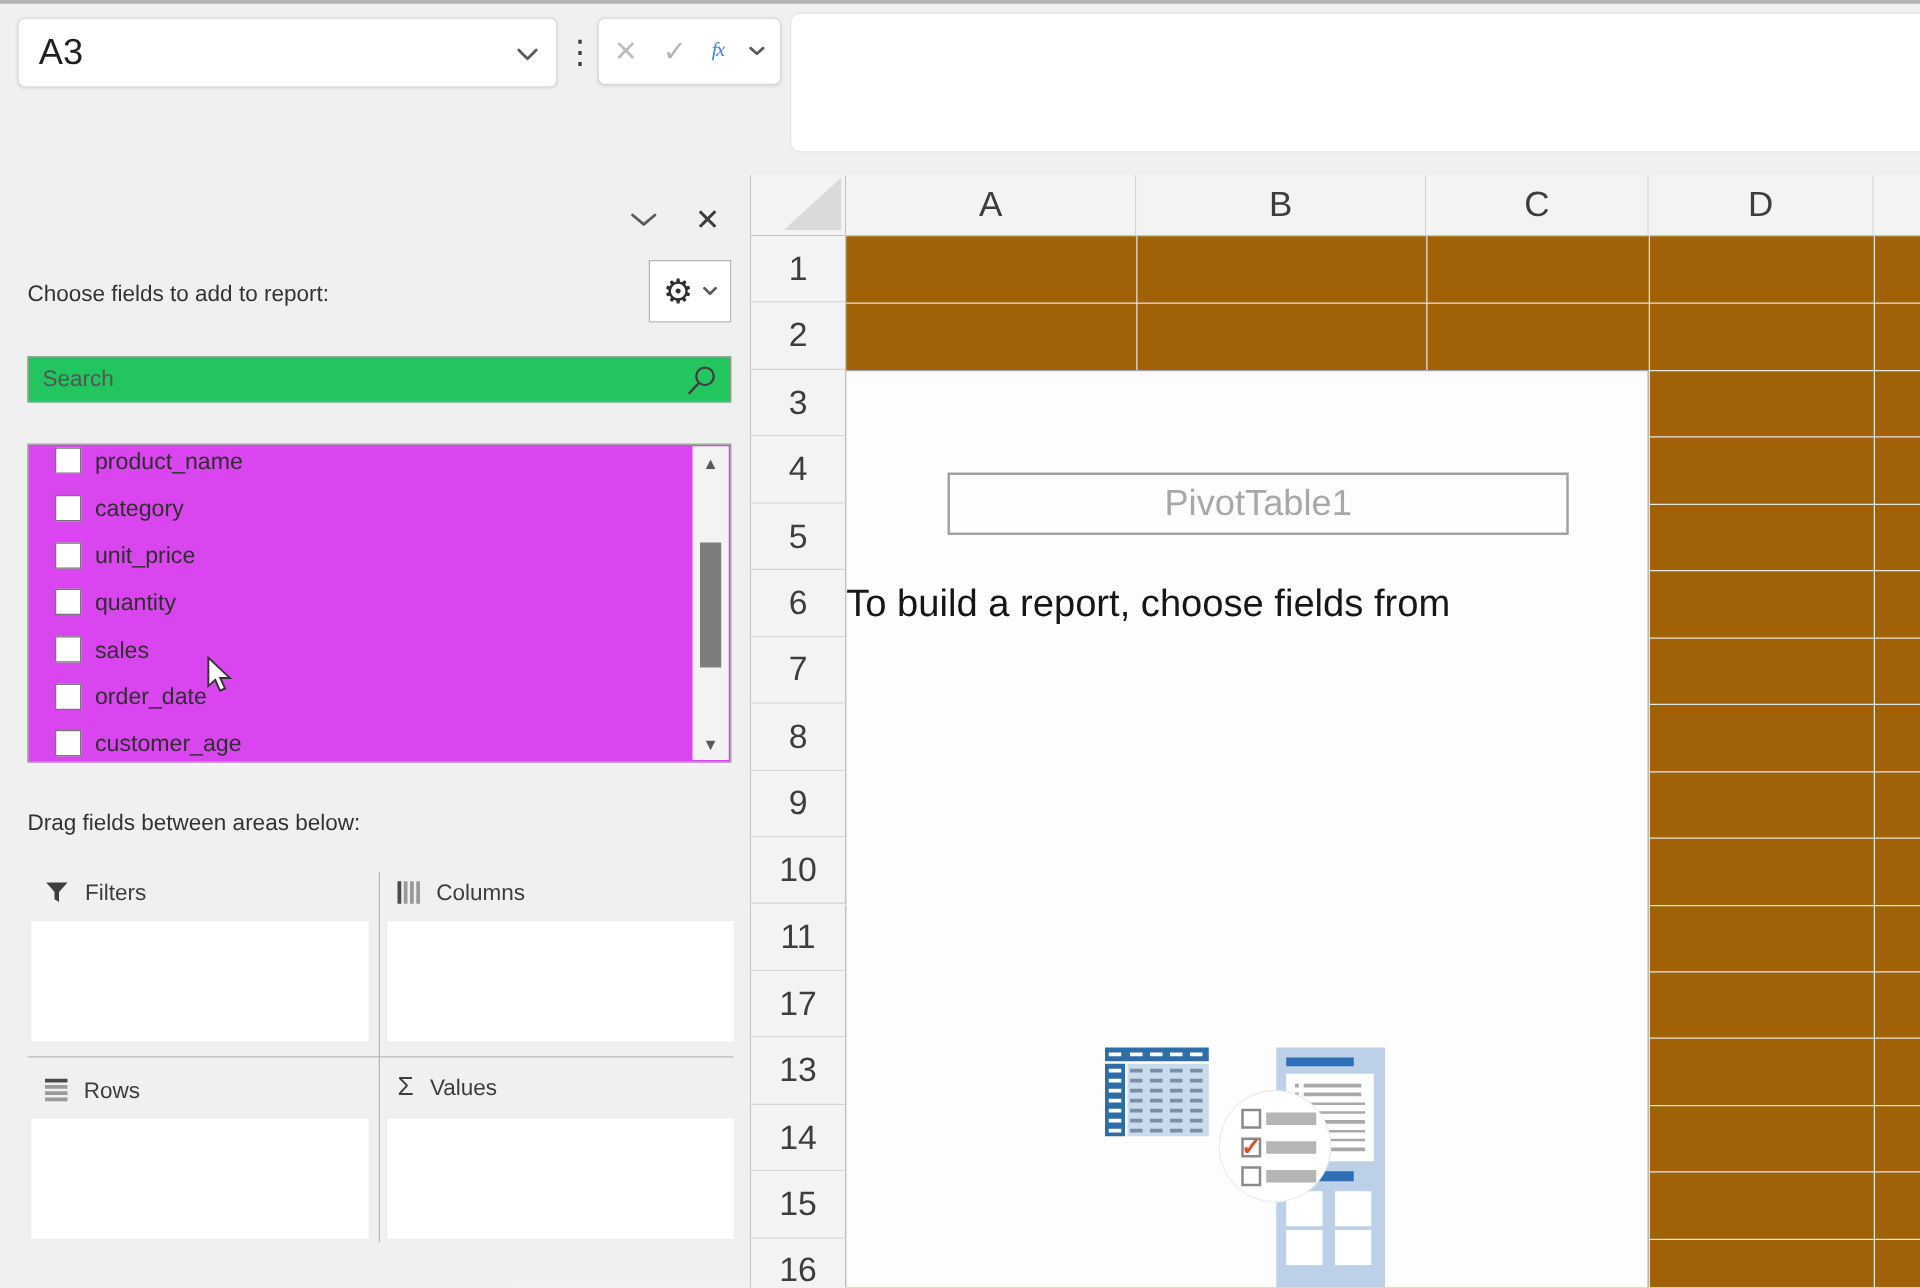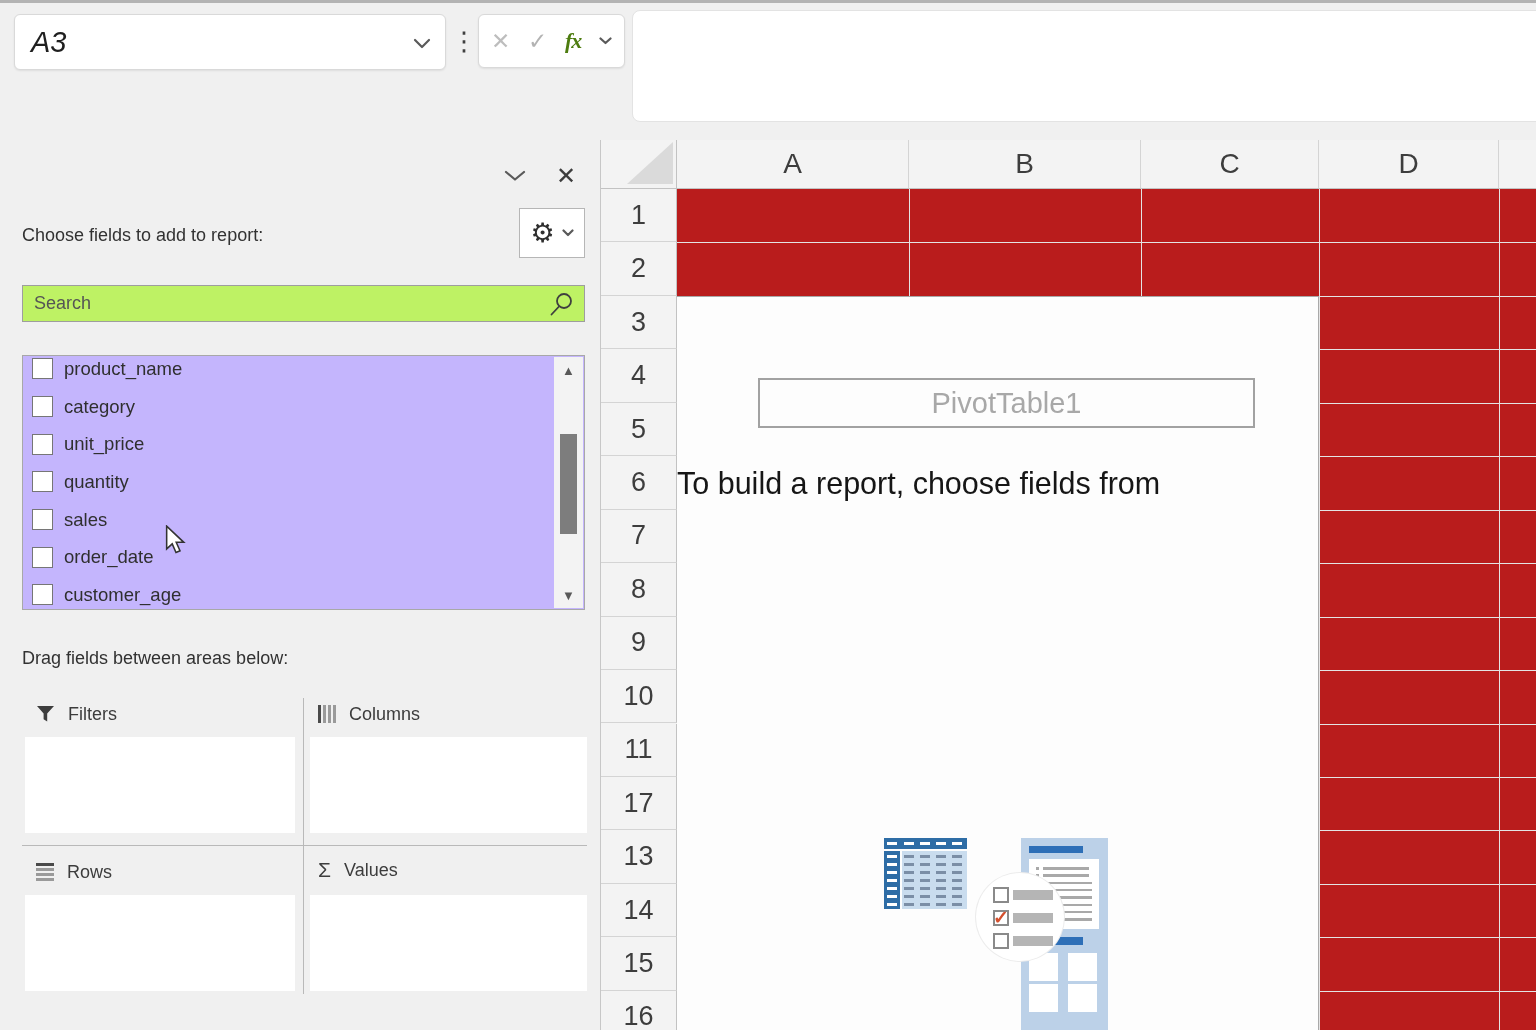--- a/index.html
+++ b/index.html
@@ -3,46 +3,46 @@
 <meta charset="utf-8">
 <style>
   html,body{margin:0;padding:0;}
   body{width:1536px;height:1030px;overflow:hidden;background:#f0f0f0;
        font-family:"Liberation Sans", sans-serif;position:relative;}
   .abs{position:absolute;}
   
   #top-strip{left:0;top:0;width:1536px;height:3px;background:#b3b3b3;}
   #name-box{left:14px;top:14px;width:430px;height:54px;background:#fff;border:1px solid #d9d9d9;
             border-radius:6px;box-shadow:0 1px 2px rgba(0,0,0,.08);}
-  #name-box-value{position:absolute;left:16px;top:11px;font-size:29px;color:#1f1f1f;font-style:italic;}
+  #name-box-value{position:absolute;left:16px;top:11px;font-size:29px;color:#1f1f1f;}
   .chev{stroke:#5a5a5a;stroke-width:2.2;fill:none;stroke-linecap:round;stroke-linejoin:round;}
   #name-box-chevron{position:absolute;right:14px;top:23px;}
   #kebab-icon{left:451px;top:22px;font-size:26px;color:#3f3f3f;line-height:38px;}
   #fx-group{left:478px;top:14px;width:147px;height:54px;background:#fff;border:1px solid #d9d9d9;
             border-radius:6px;box-shadow:0 1px 2px rgba(0,0,0,.08);display:flex;align-items:center;
             justify-content:space-between;padding:0 12px;box-sizing:border-box;}
   #cancel-icon{color:#bdbdbd;font-size:23px;}
   #enter-icon{color:#b3b3b3;font-size:23px;}
-  #fx-icon{color:#4d7c0f;font-size:22px;font-family:"Liberation Serif",serif;font-style:italic;letter-spacing:-1px;font-weight:bold;}
+  #fx-icon{color:#3b82f6;font-size:16px;font-family:"Liberation Serif",serif;font-style:italic;letter-spacing:-1px;}
   #formula-bar{left:632px;top:10px;right:-12px;height:110px;background:#fff;border:1px solid #e3e3e3;
                border-radius:8px;}
   
   #pane{left:0;top:140px;width:600px;height:890px;}
   #pane-title{left:18px;top:16px;font-size:29px;color:#2b2b2b;font-weight:400;letter-spacing:.2px;}
   #pane-chevron{left:504px;top:30px;}
   #pane-close{left:556px;top:22px;font-size:24px;color:#3d3d3d;}
   #pane-subtitle{left:22px;top:85px;font-size:18px;color:#323232;text-align:center;}
   #gear-btn{left:519px;top:68px;width:66px;height:50px;background:#fff;border:1px solid #b6b6b6;
             display:flex;align-items:center;justify-content:center;gap:7px;box-sizing:border-box;}
   #gear-glyph{font-size:27px;color:#2f2f2f;line-height:27px;}
-  #search-box{left:22px;top:145px;width:563px;height:37px;background:#bef264;border:1px solid #9e9e9e;box-sizing:border-box;}
+  #search-box{left:22px;top:145px;width:563px;height:37px;background:#22c55e;border:1px solid #9e9e9e;box-sizing:border-box;}
   #search-placeholder{position:absolute;left:11px;top:7px;font-size:18px;color:#555;}
   #search-icon{position:absolute;right:10px;top:5px;}
-  #field-list{left:22px;top:215px;width:563px;height:255px;background:#c4b5fd;border:1px solid #a8a8a8;
-              box-sizing:border-box;overflow:hidden;}
+  #field-list{left:22px;top:215px;width:563px;height:255px;background:#d946ef;border:1px solid #a8a8a8;
+              box-sizing:border-box;overflow:hidden;padding-left:12px;}
   #field-rows{margin-top:-6px;}
   .field-row{height:37.7px;display:flex;align-items:center;}
   .cb{width:19px;height:19px;border:1.5px solid #767676;background:#fff;margin-left:9px;flex:0 0 auto;box-sizing:content-box;}
   .cb-label{margin-left:11px;font-size:18.5px;color:#2f2f2f;}
   #list-scrollbar{position:absolute;right:1px;top:1px;bottom:1px;width:29px;background:#f3f3f3;}
   .scroll-arrow{position:absolute;left:0;width:29px;text-align:center;font-size:13px;color:#595959;}
   #scroll-up{top:6px;} #scroll-down{bottom:5px;}
   #scroll-thumb{position:absolute;left:6px;top:77px;width:17px;height:100px;background:#7d7d7d;}
   #drag-hint{left:22px;top:508px;font-size:18px;color:#323232;}
   #areas{left:22px;top:556px;width:565px;height:300px;}
@@ -65,21 +65,21 @@
   #grid{left:600px;top:140px;width:936px;height:890px;border-left:1px solid #c7c7c7;box-sizing:border-box;background:#f3f3f3;}
   #corner{left:0;top:0;width:76px;height:49px;background:#f3f3f3;border-right:1px solid #c2c2c2;border-bottom:1px solid #c2c2c2;box-sizing:border-box;}
   #select-all-triangle{position:absolute;right:3px;bottom:4px;width:0;height:0;
       border-left:46px solid transparent;border-bottom:42px solid #dadada;}
   .col-h{position:absolute;top:0;height:49px;background:#f3f3f3;border-right:1px solid #d4d4d4;
          border-bottom:1px solid #c2c2c2;box-sizing:border-box;display:flex;align-items:center;justify-content:center;
          font-size:28px;color:#3d3d3d;}
   .row-h{position:absolute;left:0;width:76px;background:#f3f3f3;border-right:1px solid #c2c2c2;
          border-bottom:1px solid #d4d4d4;box-sizing:border-box;display:flex;align-items:center;justify-content:center;
          font-size:27px;color:#3d3d3d;}
-  #grid-body{left:76px;top:49px;width:860px;height:841px;background:#b91c1c;}
+  #grid-body{left:76px;top:49px;width:860px;height:841px;background:#a16207;}
   .vline{position:absolute;top:0;width:1px;height:841px;background:#e4e4e4;}
   .hline{position:absolute;left:0;width:860px;height:1px;background:#e4e4e4;}
   #pivot-region{left:0;top:107px;width:642px;height:734px;background:#fdfdfd;
                 border-top:1px solid #a9a9a9;border-right:1px solid #a9a9a9;box-sizing:border-box;}
   #pivot-name-box{position:absolute;left:81px;top:81px;width:497px;height:50px;border:2px solid #a2a2a2;
                   box-sizing:border-box;display:flex;align-items:center;justify-content:center;
                   font-size:29px;color:#a8a8a8;}
   #pivot-message{position:absolute;left:0;top:160px;width:642px;text-align:left;font-size:30.5px;
                  line-height:53.5px;color:#161616;}
   

